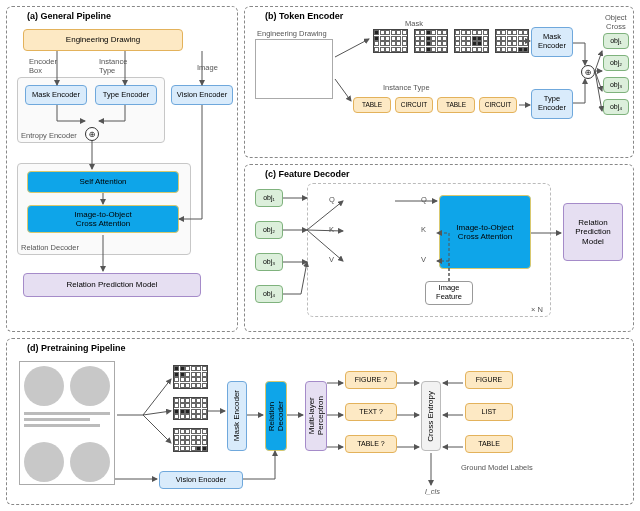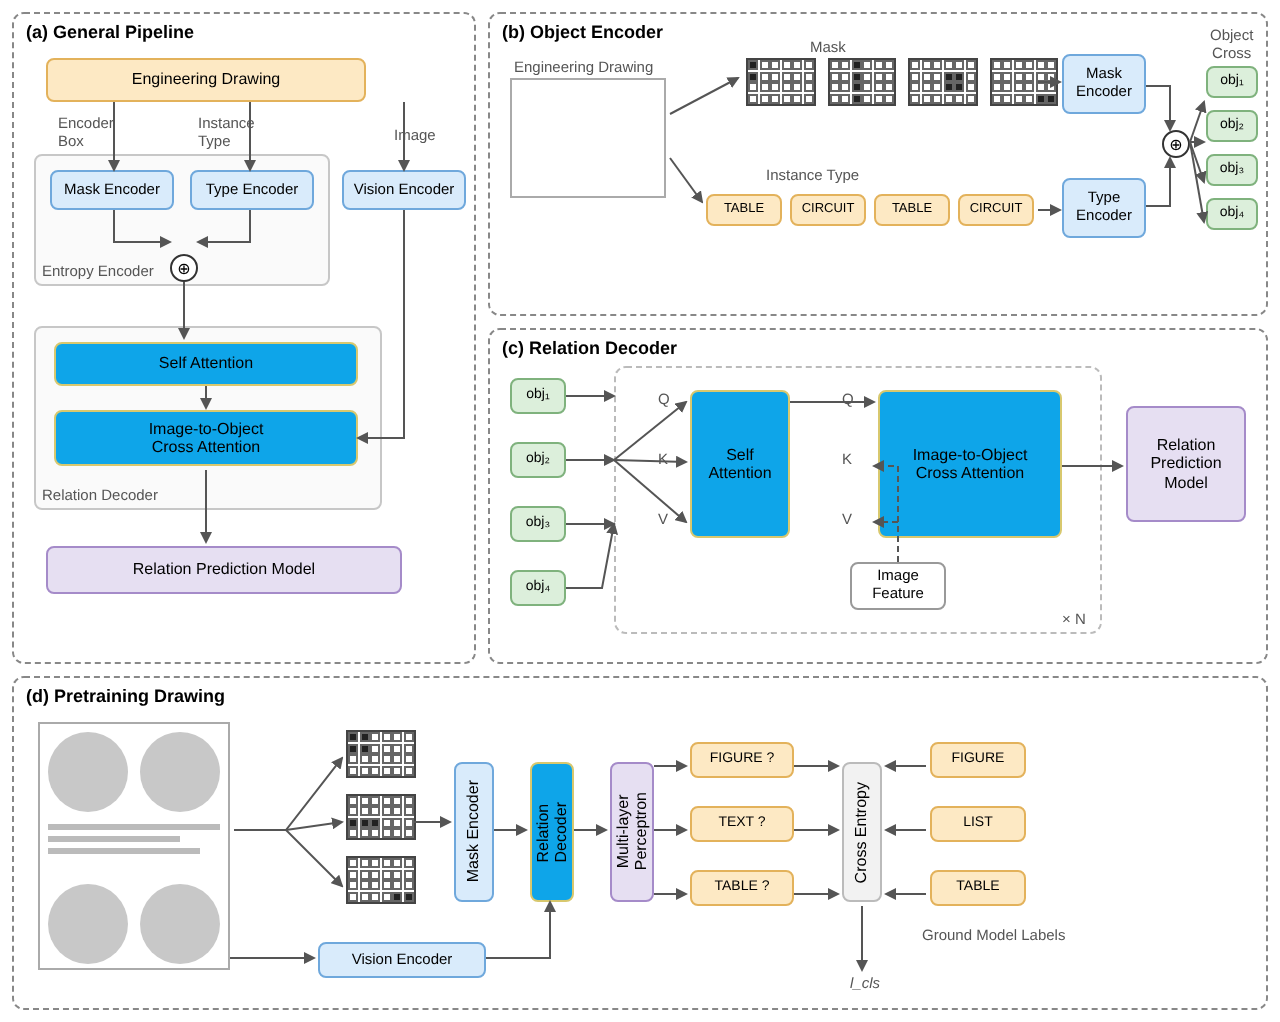--- a/index.html
+++ b/index.html
@@ -2,21 +2,21 @@
 <html><head>
 <meta charset="utf-8">
 <style>
   *{box-sizing:border-box;margin:0;padding:0}
   body{width:640px;height:511px;background:#fff;font-family:Helvetica,Arial,sans-serif;font-size:8px;position:relative;overflow:hidden}
   .panel{position:absolute;border:1.2px dashed #888;border-radius:6px;padding:4px}
   .pA{left:6px;top:6px;width:232px;height:326px}
   .pB{left:244px;top:6px;width:390px;height:152px}
   .pC{left:244px;top:164px;width:390px;height:168px}
   .pD{left:6px;top:338px;width:628px;height:167px}
-  .ptitle{position:absolute;left:6px;top:4px;font-weight:bold;font-size:9px}
+  .ptitle{position:absolute;left:20px;top:4px;font-weight:bold;font-size:9px}
   
   .box{position:absolute;border-radius:4px;display:flex;align-items:center;justify-content:center;text-align:center;padding:2px 4px;line-height:1.15}
   .or{background:#fde9c4;border:1px solid #e3b25b}
   .bl{background:#d9ebfb;border:1px solid #6fa8dc}
   .pu{background:#e6dff2;border:1px solid #a58bc9}
   .gn{background:#dcefdb;border:1px solid #7fb27d}
   .ye{background:#0ea5e9;border:1px solid #d8c86e}
   .gy{background:#f2f2f2;border:1px solid #bbb}
   .wh{background:#fff;border:1px solid #999}
   .sub{position:absolute;border:1px solid #c7c7c7;border-radius:4px;background:#fafafa}
@@ -91,21 +91,21 @@
     <path class="arr" d="M50 98 V114 H78"></path>
     <path class="arr" d="M118 98 V114 H92"></path>
     <path class="arr" d="M85 134 V162"></path>
     <path class="arr" d="M96 186 V197"></path>
     <path class="arr" d="M195 98 V212 H172"></path>
     <path class="arr" d="M96 228 V264"></path>
   </svg>
 </div>
 
 <div class="panel pB">
-  <div class="ptitle">(b) Object Encoder</div>
+  <div class="ptitle">(b) Token Encoder</div>
 
   <div class="draw" style="left:10px;top:32px;width:78px;height:60px">
       <div class="drawA"></div>
     </div>
   <div class="lbl" style="left:12px;top:22px">Engineering Drawing</div>
 
   <div class="lbl" style="left:160px;top:12px">Mask</div>
   <div class="maskgrp" style="left:128px;top:22px">
     <div class="mask">
         <div class="k"></div>
@@ -246,34 +246,32 @@
     <path class="arr" d="M328 36 H340 V58"></path>
     <path class="arr" d="M328 96 H340 V72"></path>
     <path class="arr" d="M350 64 H357"></path>
     <path class="arr" d="M350 64 L357 44"></path>
     <path class="arr" d="M350 64 L357 84"></path>
     <path class="arr" d="M350 64 L357 104"></path>
   </svg>
 </div>
 
 <div class="panel pC">
-  <div class="ptitle">(c) Relation Decoder</div>
+  <div class="ptitle">(c) Feature Decoder</div>
 
   <div class="tokcol" style="left:10px;top:24px;gap:14px">
     <div class="box gn" style="position:relative;width:28px;height:18px;font-size:7px">obj₁</div>
     <div class="box gn" style="position:relative;width:28px;height:18px;font-size:7px">obj₂</div>
     <div class="box gn" style="position:relative;width:28px;height:18px;font-size:7px">obj₃</div>
     <div class="box gn" style="position:relative;width:28px;height:18px;font-size:7px">obj₄</div>
   </div>
 
   <div class="dgroup" style="left:62px;top:18px;width:244px;height:134px"></div>
   <div class="lbl" style="left:286px;top:140px">× N</div>
 
-  <div class="box ye" style="left:100px;top:30px;width:50px;height:74px;white-space:pre">Self
-Attention</div>
   <div class="box ye" style="left:194px;top:30px;width:92px;height:74px;white-space:pre">Image-to-Object
 Cross Attention</div>
   <div class="box wh" style="left:180px;top:116px;width:48px;height:24px;white-space:pre;font-size:7.5px">Image
 Feature</div>
 
   <div class="lbl" style="left:84px;top:30px">Q</div>
   <div class="lbl" style="left:84px;top:60px">K</div>
   <div class="lbl" style="left:84px;top:90px">V</div>
   <div class="lbl" style="left:176px;top:30px">Q</div>
   <div class="lbl" style="left:176px;top:60px">K</div>
@@ -297,21 +295,21 @@
     <path class="arr" d="M150 36 H192"></path>
 
     <path class="arrD" d="M204 116 V96 H192"></path>
     <path class="arrD" d="M204 116 V68 H192"></path>
 
     <path class="arr" d="M286 68 H316"></path>
   </svg>
 </div>
 
 <div class="panel pD">
-  <div class="ptitle">(d) Pretraining Drawing</div>
+  <div class="ptitle">(d) Pretraining Pipeline</div>
 
   <div class="draw" style="left:12px;top:22px;width:96px;height:124px">
     <div style="position:absolute;left:4px;top:4px;width:40px;height:40px;background:#c8c8c8;border-radius:50%"></div>
     <div style="position:absolute;left:50px;top:4px;width:40px;height:40px;background:#c8c8c8;border-radius:50%"></div>
     <div style="position:absolute;left:4px;top:50px;right:4px;height:3px;background:#bbb"></div>
     <div style="position:absolute;left:4px;top:56px;right:24px;height:3px;background:#bbb"></div>
     <div style="position:absolute;left:4px;top:62px;right:14px;height:3px;background:#bbb"></div>
     <div style="position:absolute;left:4px;top:80px;width:40px;height:40px;background:#c8c8c8;border-radius:50%"></div>
     <div style="position:absolute;left:50px;top:80px;width:40px;height:40px;background:#c8c8c8;border-radius:50%"></div>
   </div>

